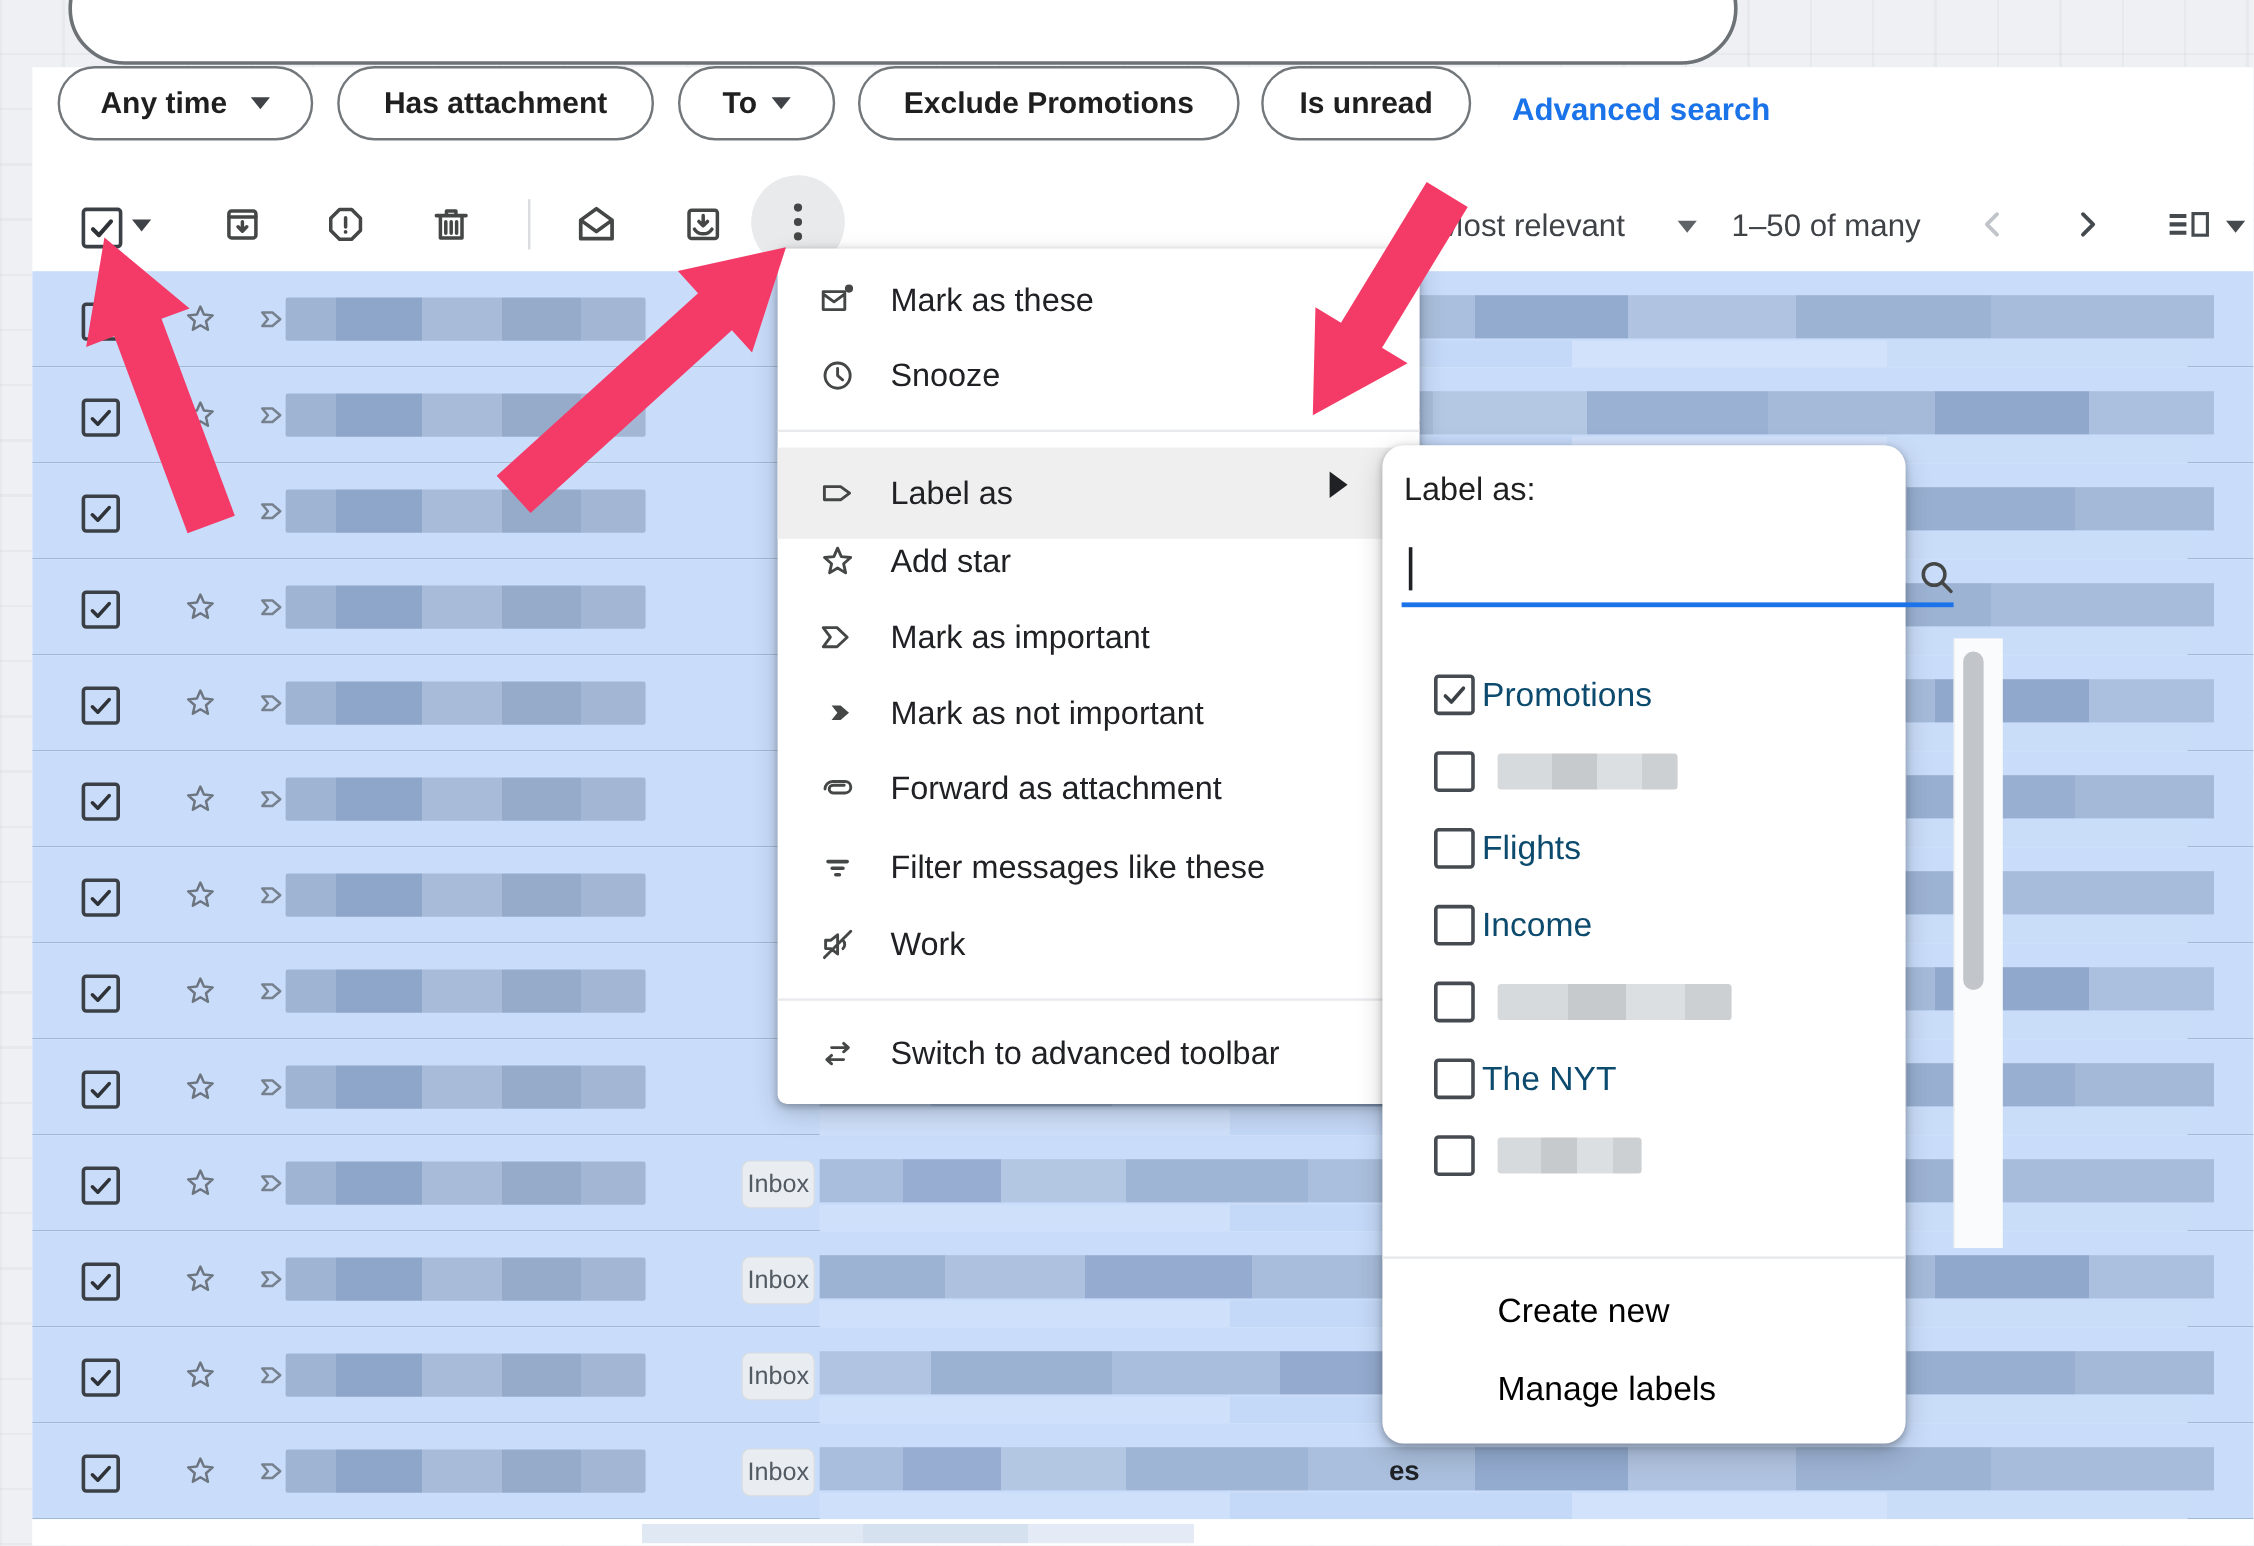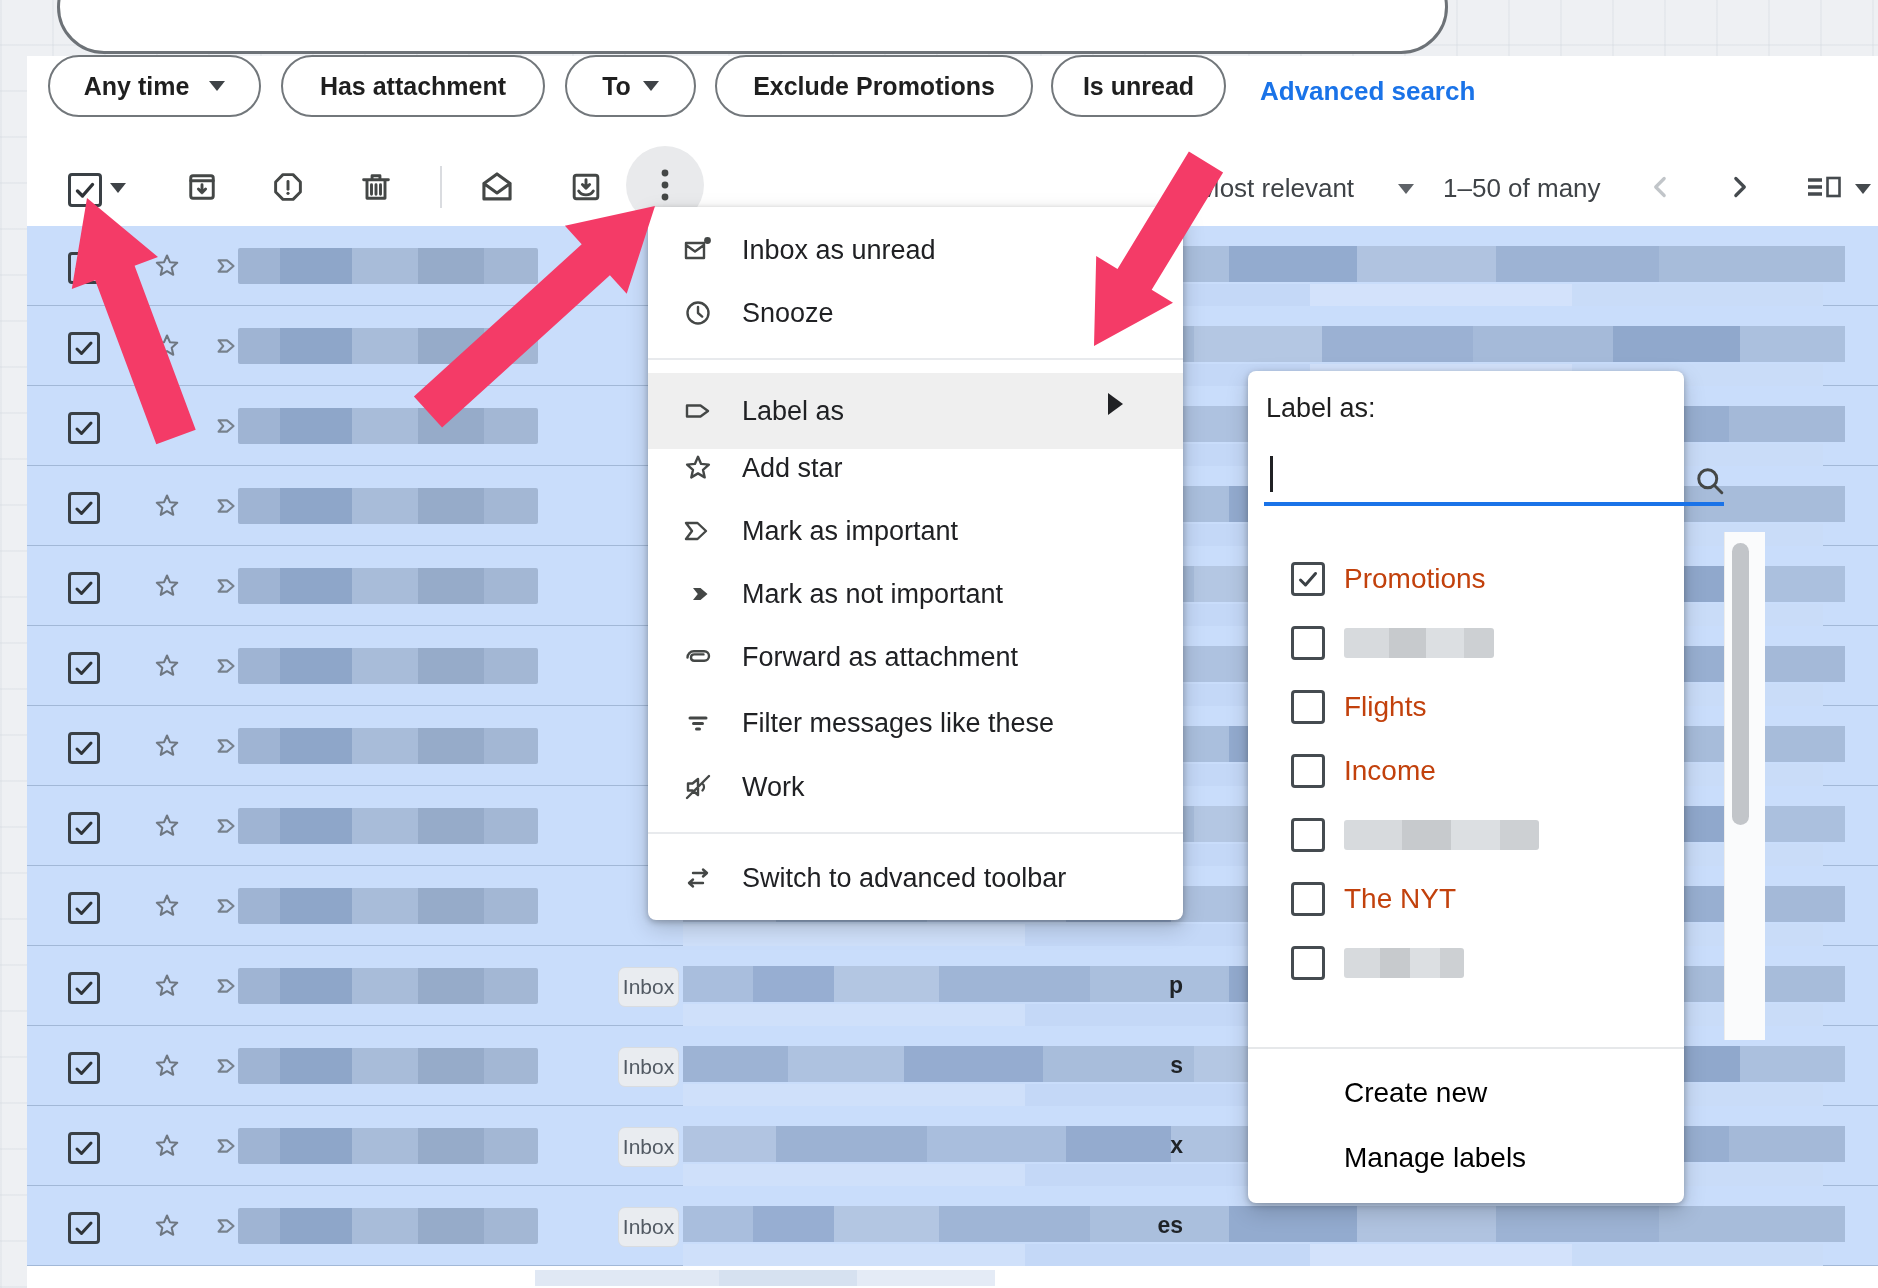--- a/index.html
+++ b/index.html
@@ -43,30 +43,30 @@
   
   .menu1{left:648px;top:207px;width:535px;height:713px;background:#fff;border-radius:8px;
     box-shadow:0 2px 6px rgba(0,0,0,.25),0 8px 22px rgba(0,0,0,.18);}
   .mi{position:absolute;left:0;right:0;height:56px;display:flex;align-items:center;}
   .mi .ic{width:32px;height:32px;margin-left:34px;flex:none;}
   .mi .lbl{margin-left:28px;font-size:27px;color:#202124;white-space:nowrap;}
   .mi.hl{background:#efefef;height:76px;}
   .mdiv{position:absolute;left:0;right:0;height:2px;background:#e8eaed;}
   .subarrow{position:absolute;left:460px;width:0;height:0;border-top:11px solid transparent;border-bottom:11px solid transparent;border-left:15px solid #202124;}
   
-  .menu2{left:1248px;top:371px;width:436px;height:832px;background:#fff;border-radius:8px;
+  .menu2{left:1152px;top:371px;width:436px;height:832px;background:#fff;border-radius:18px;
     box-shadow:0 2px 6px rgba(0,0,0,.25),0 8px 22px rgba(0,0,0,.18);}
   .m2-title{position:absolute;left:18px;top:22px;font-size:27px;color:#1f1f1f;}
   .m2-cursor{position:absolute;left:22px;top:85px;width:3px;height:36px;background:#202124;}
   .m2-underline{position:absolute;left:16px;top:131px;width:460px;height:4px;background:#1a73e8;}
   .m2-scroll{position:absolute;left:0;top:161px;width:476px;height:508px;overflow:hidden;}
   .lr{height:64px;display:flex;align-items:center;}
   .lr:first-child{margin-top:15px;}
   .lr .cb{width:28px;height:28px;border:3px solid #454b50;border-radius:4px;margin-left:43px;flex:none;box-sizing:content-box;background:#fff;}
-  .lr .nm{margin-left:19px;font-size:28px;color:#c2410c;white-space:nowrap;}
+  .lr .nm{margin-left:6px;font-size:28px;color:#0c4a6e;white-space:nowrap;}
   .redact{display:inline-block;height:30px;border-radius:3px;margin-left:19px;
     background:linear-gradient(90deg,#d7dadd 0 30%,#c7cacd 0 55%,#dcdfe2 0 80%,#cdd0d3 0);}
   .m2-div{position:absolute;left:0;right:0;top:676px;height:2px;background:#e6e8ea;}
   .m2-action{position:absolute;left:96px;height:56px;display:flex;align-items:center;font-size:28px;color:#000000;}
   .sb-track{position:absolute;left:476px;top:161px;width:40px;height:508px;background:#fafbfc;border-left:1px solid #ececec;}
   .sb-thumb{position:absolute;left:484px;top:172px;width:17px;height:282px;border-radius:9px;background:#c2c5c9;}
   svg{display:block;}
 </style>
 </head>
 <body>
@@ -442,21 +442,21 @@
   <div class="abs partial-blur"></div>
 
   <div class="abs menu1">
     <div class="mi" style="top:15px;">
       <span class="ic">
         <svg width="32" height="32" viewBox="0 0 32 32" stroke="#444746" stroke-width="2.4" fill="none" stroke-linecap="round" stroke-linejoin="round">
           <path d="M4 9h18v15H4zM4 11l9 6.5L22 11"></path>
             <circle cx="25.5" cy="6.5" r="3.4" fill="#444746" stroke="none"></circle>
           </svg>
         </span>
-      <span class="lbl">Inbox as unread</span>
+      <span class="lbl">Mark as these</span>
     </div>
     <div class="mi" style="top:78px;">
       <span class="ic">
         <svg width="32" height="32" viewBox="0 0 32 32" stroke="#444746" stroke-width="2.4" fill="none" stroke-linecap="round" stroke-linejoin="round">
           <circle cx="16" cy="16" r="10.5"></circle>
             <path d="M16 10v6l4.2 3.6"></path>
           </svg>
         </span>
       <span class="lbl">Snooze</span>
     </div>

